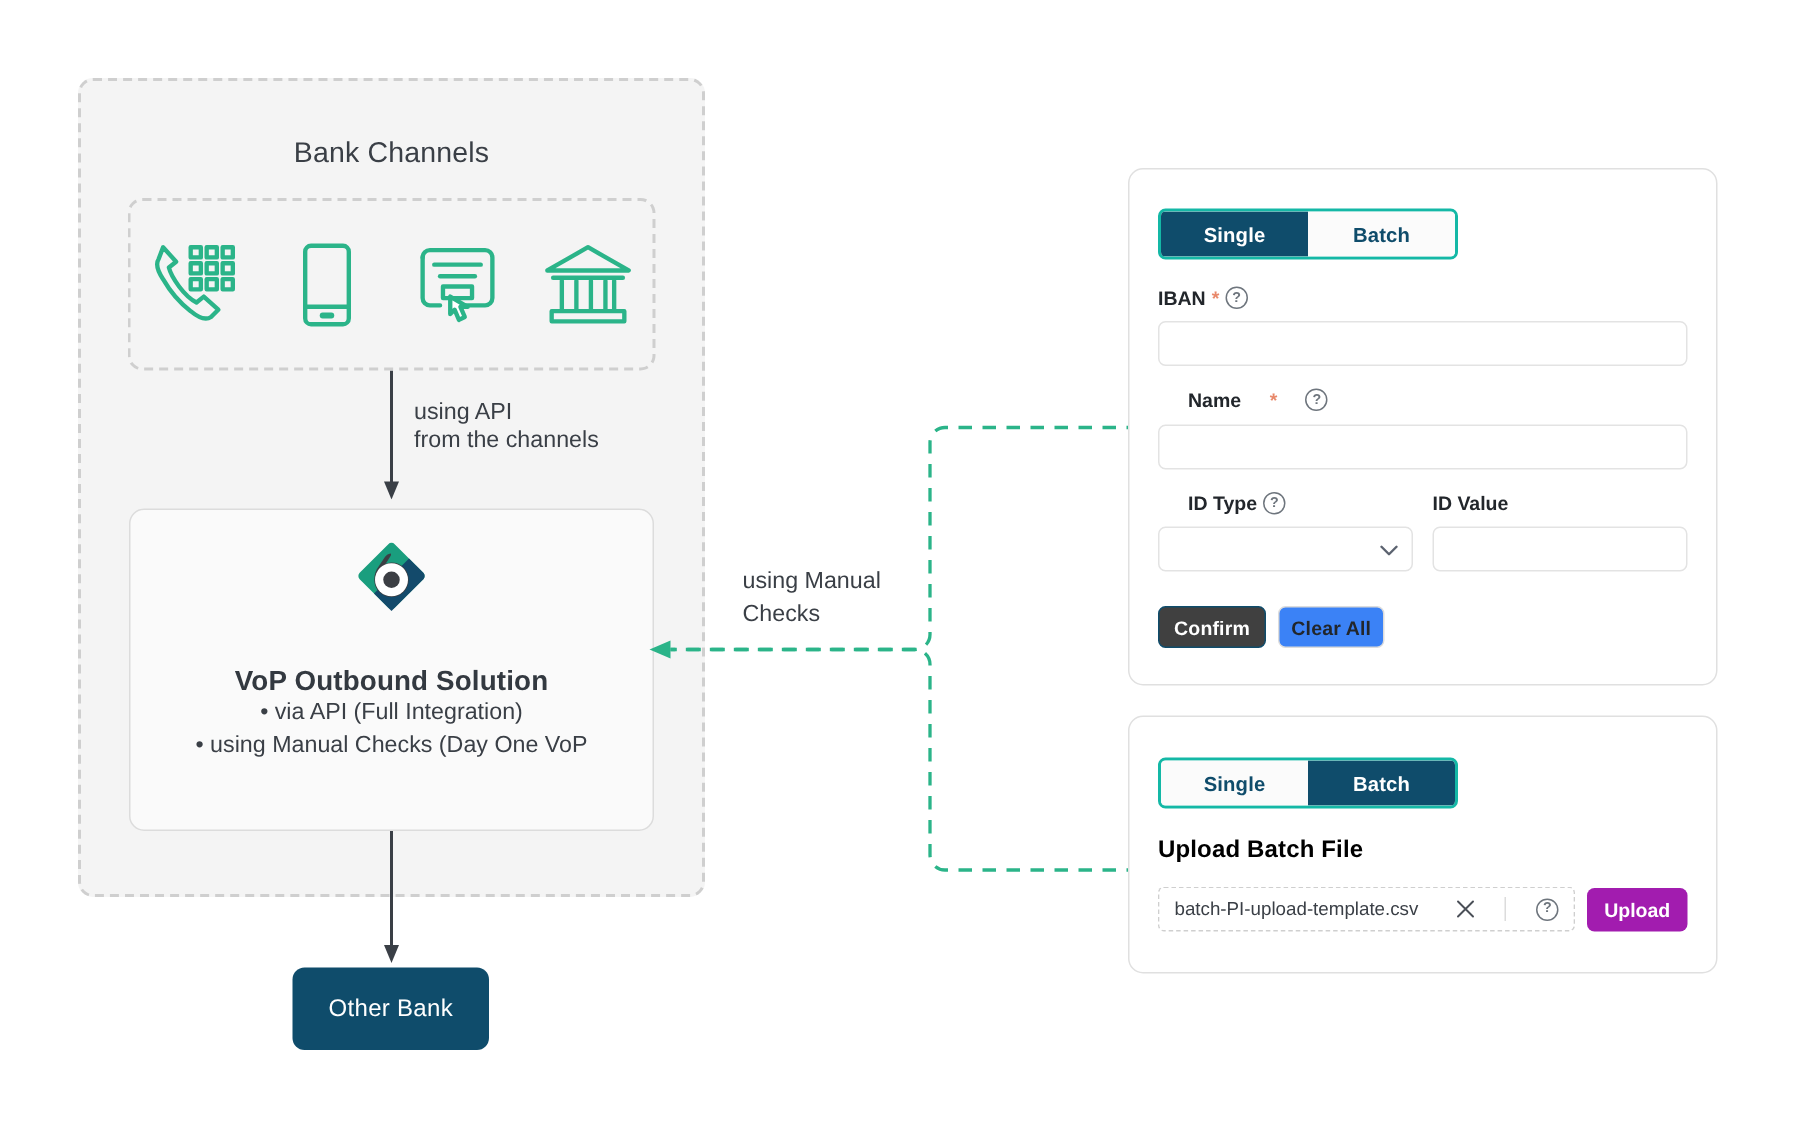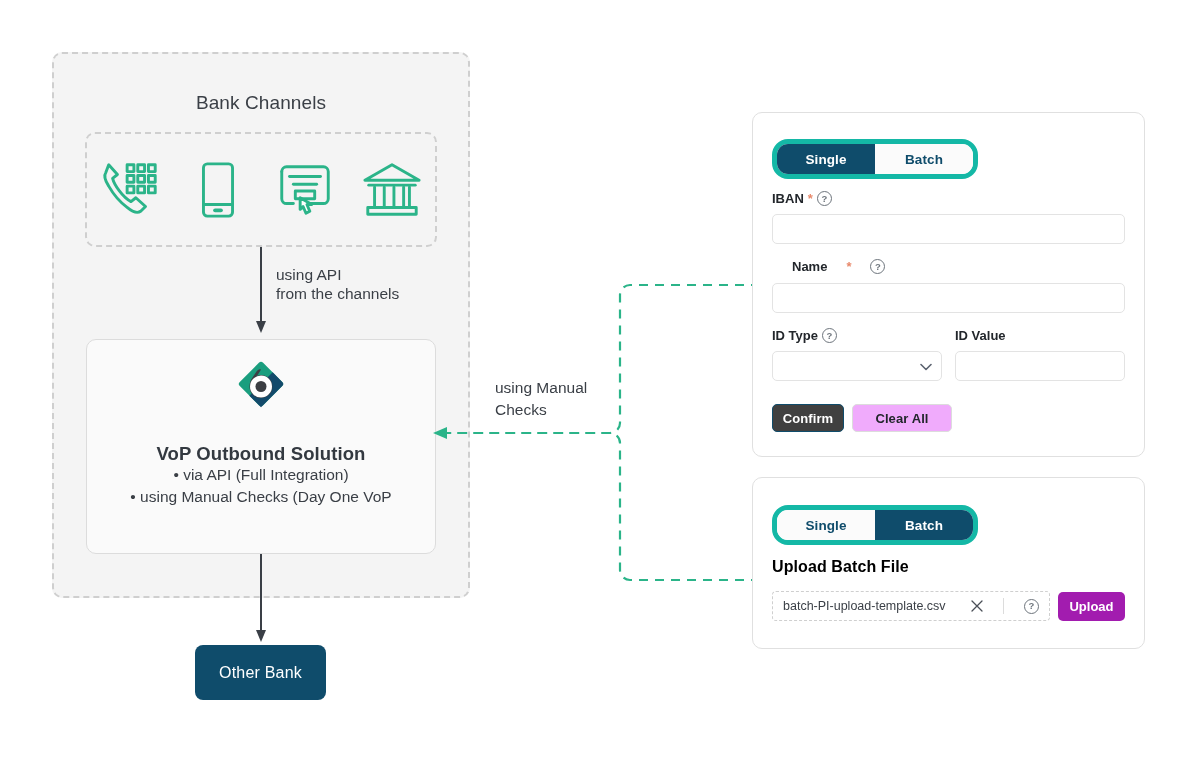--- a/index.html
+++ b/index.html
@@ -76,22 +76,22 @@
   
   .panel{
     position:absolute;background:#ffffff;
     border:1px solid #e0e0e0;border-radius:10px;box-sizing:border-box;
   }
   .panel-single{left:752px;top:112px;width:393px;height:345px;}
   .panel-batch{left:752px;top:477px;width:393px;height:172px;}
 
   .seg{
     position:absolute;display:flex;height:30px;
-    border-radius:16px;overflow:hidden;
-    border:5px solid #14b8a6;
+    border-radius:5px;overflow:hidden;
+    border:2px solid #14b8a6;
   }
   .seg-single{left:772px;top:139px;}
   .seg-batch{left:772px;top:505px;}
   .seg .tab{
     width:98px;display:flex;align-items:center;justify-content:center;
     font-size:13.5px;font-weight:bold;letter-spacing:.1px;
     cursor:default;box-sizing:border-box;
   }
   .seg .tab.active{background:#0f4c6b;color:#ffffff;}
   .seg .tab.inactive{background:#fbfbfb;color:#0f4c6b;}
@@ -117,21 +117,21 @@
     border-radius:5px;box-sizing:border-box;height:30px;
   }
   .chev{position:absolute;right:9px;top:11px;width:12px;height:8px;}
 
   .btn{
     position:absolute;height:28px;border-radius:5px;box-sizing:border-box;
     display:flex;align-items:center;justify-content:center;
     font-size:13px;font-weight:bold;letter-spacing:.1px;
   }
   .btn-confirm{left:772px;top:404px;width:72px;background:#404040;color:#fff;border:1px solid #0f4c6b;}
-  .btn-clear{left:852px;top:404px;width:100px;background:#f0abfc;color:#22262b;border:1px solid #dcdcdc;}
+  .btn-clear{left:852px;top:404px;width:71px;background:#3b82f6;color:#22262b;border:1px solid #dcdcdc;}
 
   .upload-title{
     position:absolute;left:772px;top:558px;
     font-size:16px;font-weight:bold;color:#000000;letter-spacing:.1px;
   }
   .file-drop{
     position:absolute;left:772px;top:591px;width:278px;height:30px;
     border:1px dashed #cfcfcf;border-radius:4px;box-sizing:border-box;
     display:flex;align-items:center;padding:0 10px;gap:20px;
   }
@@ -256,21 +256,21 @@
   </div>
   <div class="inp" style="left:772px;top:214px;width:353px;"></div>
 
   <div class="fld-label" style="left:792px;top:259px;gap:19px;">
     <span>Name</span>
     <span class="req">*</span>
     <span class="qm">?</span>
   </div>
   <div class="inp" style="left:772px;top:283px;width:353px;"></div>
 
-  <div class="fld-label" style="left:772px;top:328px;">
+  <div class="fld-label" style="left:792px;top:328px;">
     <span>ID Type</span>
     <span class="qm">?</span>
   </div>
   <div class="sel" style="left:772px;top:351px;width:170px;">
     <svg class="chev" viewBox="0 0 12 8" fill="none">
       <path d="M1 1.5 L6 6.5 L11 1.5" stroke="#5c6370" stroke-width="1.6" stroke-linecap="round" stroke-linejoin="round"></path>
     </svg>
   </div>
 
   <div class="fld-label" style="left:955px;top:328px;">

